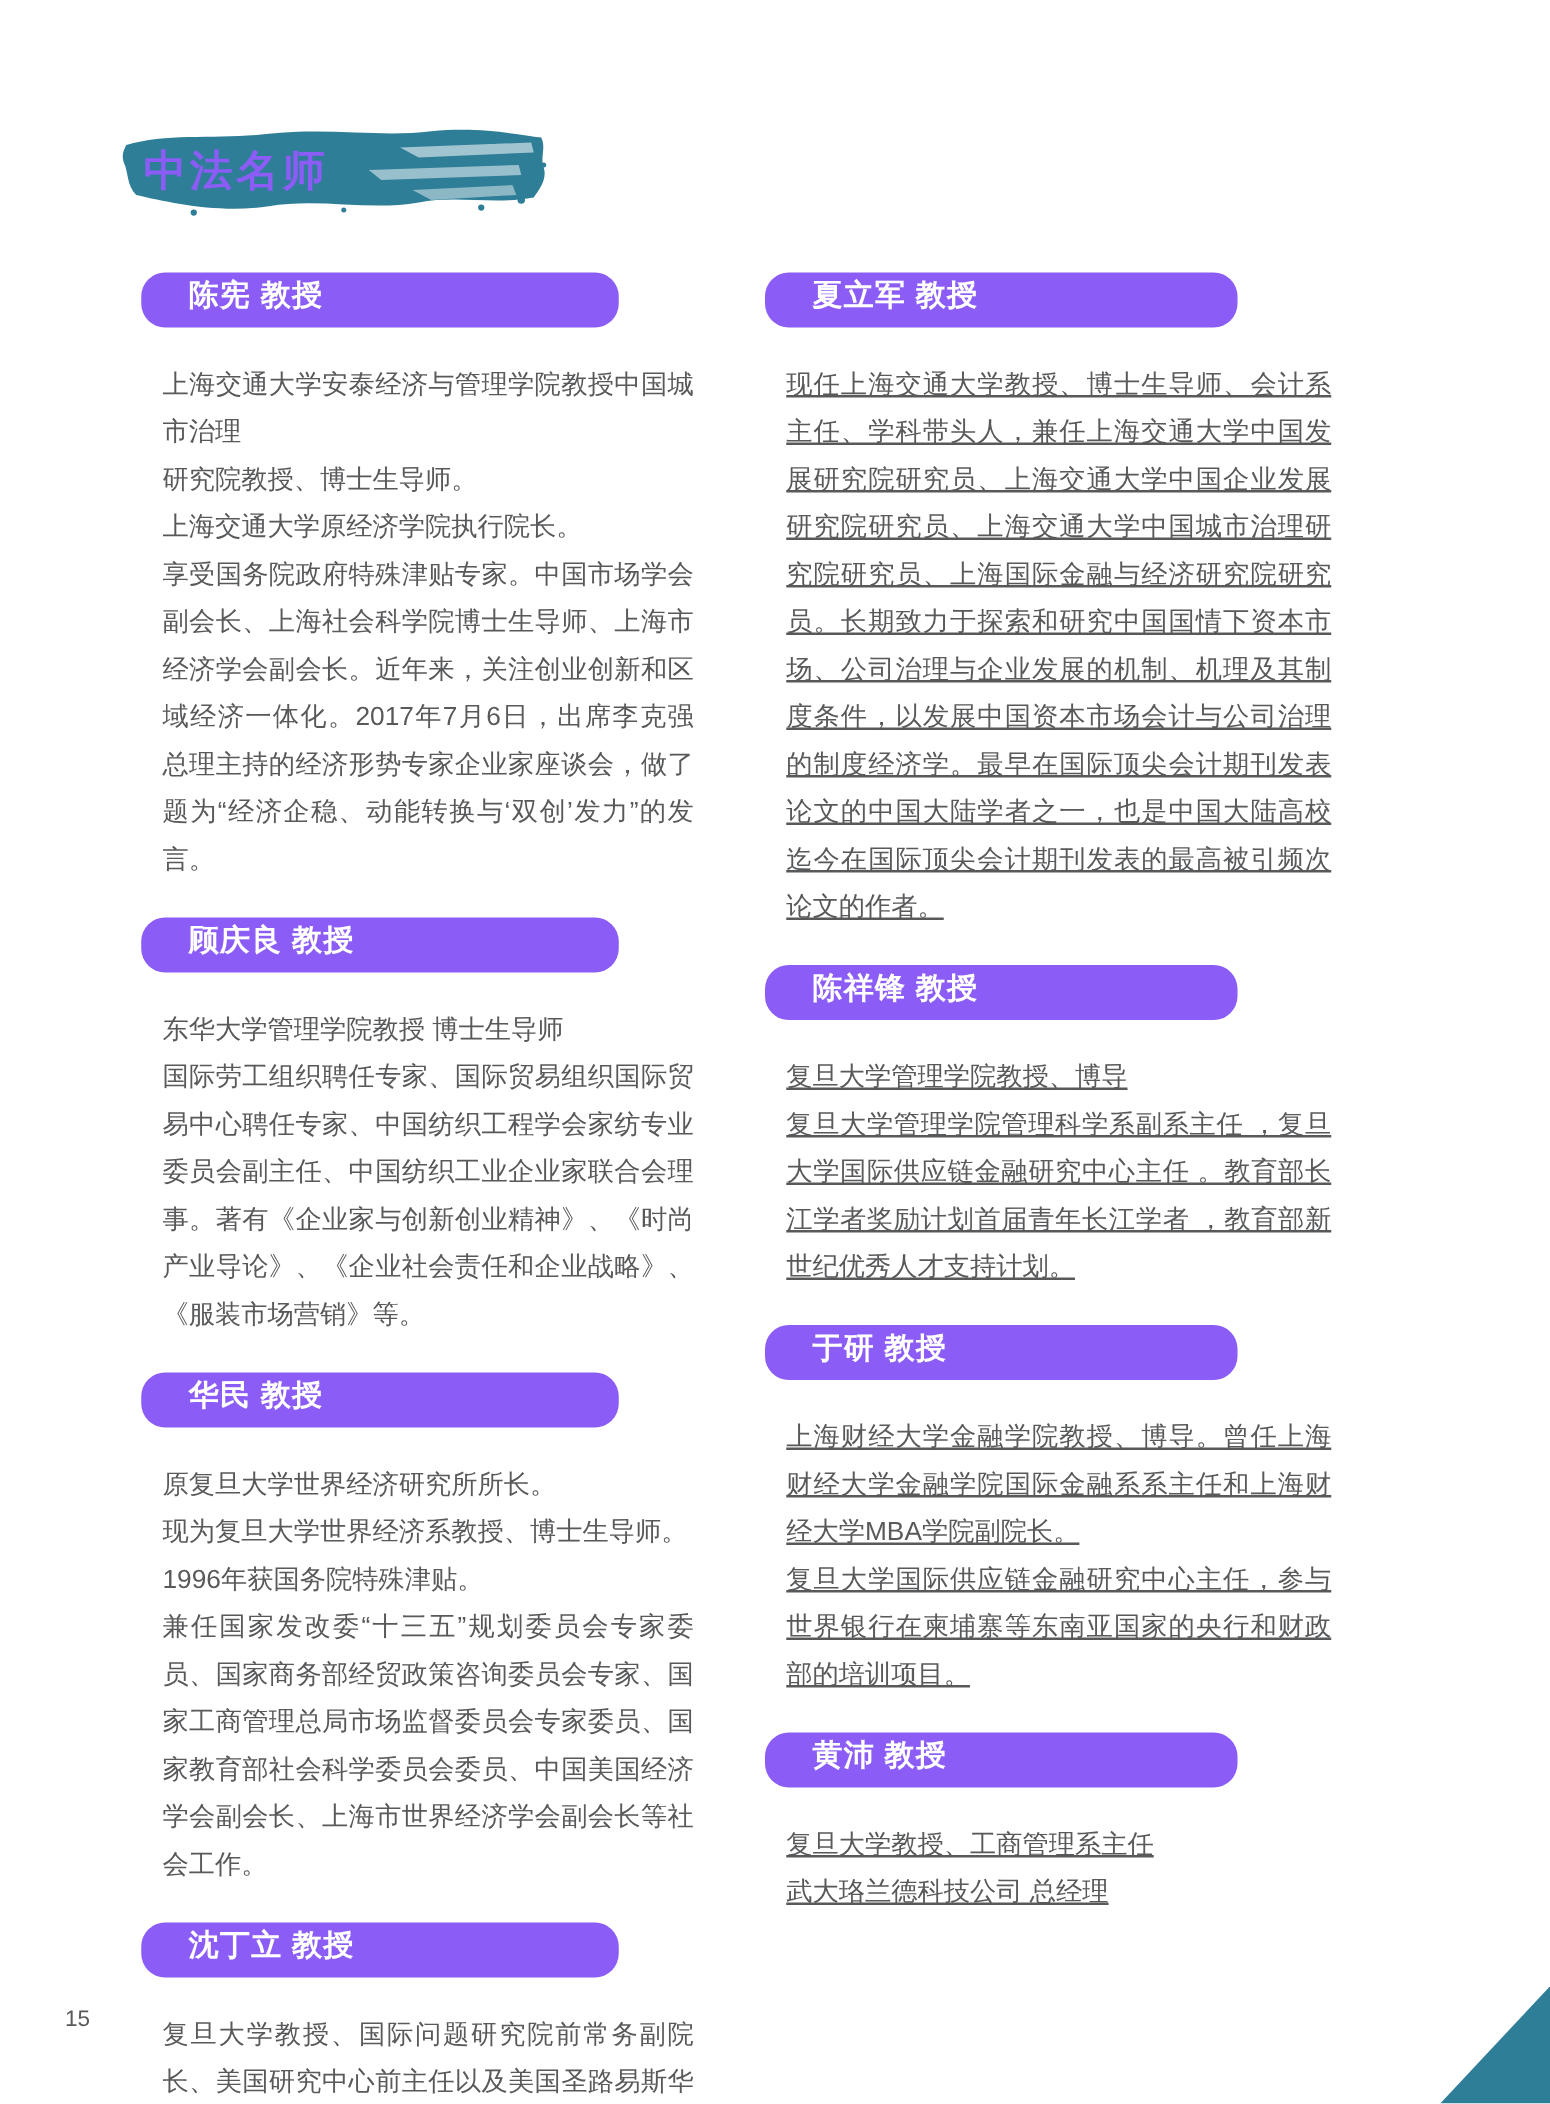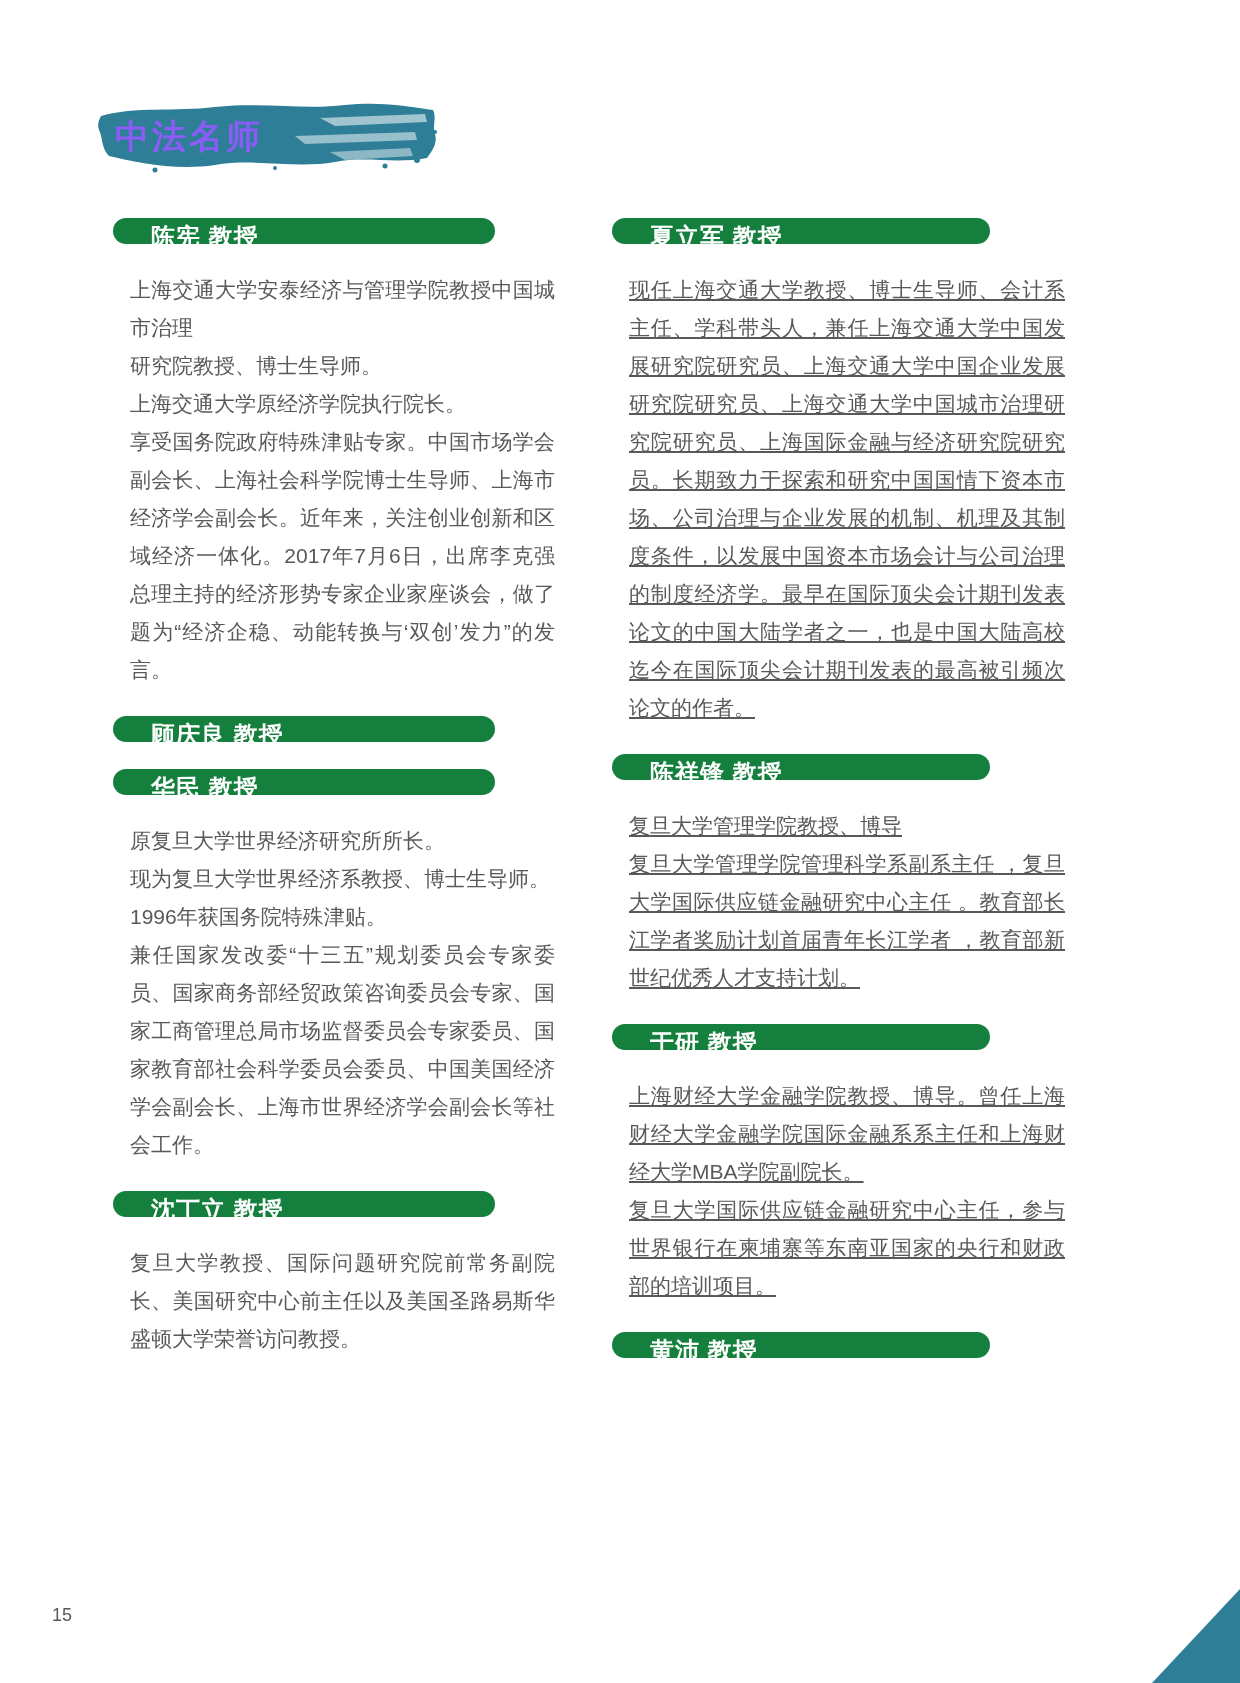--- a/index.html
+++ b/index.html
@@ -21,23 +21,23 @@
     white-space: nowrap;
   }
 
   
   .col { position: absolute; top: 218px; }
   .col-left  { left: 113px; width: 443px; }
   .col-right { left: 612px; width: 452px; }
 
   .prof { margin-bottom: 27px; }
   .prof-header {
-    height: 26px; line-height: 38px;
+    height: 44px; line-height: 38px;
     border-radius: 19px;
-    background: #15803d;
+    background: #8b5cf6;
     color: #ffffff;
     font-size: 24px; font-weight: bold;
     padding-left: 38px;
     letter-spacing: 1px;
     box-sizing: border-box;
   }
   .col-left  .prof-header { width: 382px; }
   .col-right .prof-header { width: 378px; }
 
   .prof-body {
@@ -94,20 +94,24 @@
       <div class="prof-body">
         <p>上海交通大学安泰经济与管理学院教授中国城市治理</p>
         <p>研究院教授、博士生导师。</p>
         <p>上海交通大学原经济学院执行院长。</p>
         <p>享受国务院政府特殊津贴专家。中国市场学会副会长、上海社会科学院博士生导师、上海市经济学会副会长。近年来，关注创业创新和区域经济一体化。2017年7月6日，出席李克强总理主持的经济形势专家企业家座谈会，做了题为“经济企稳、动能转换与‘双创’发力”的发言。</p>
       </div>
     </section>
 
     <section class="prof">
       <div class="prof-header">顾庆良 教授</div>
+      <div class="prof-body">
+        <p>东华大学管理学院教授 博士生导师</p>
+        <p>国际劳工组织聘任专家、国际贸易组织国际贸易中心聘任专家、中国纺织工程学会家纺专业委员会副主任、中国纺织工业企业家联合会理事。著有《企业家与创新创业精神》、《时尚产业导论》、《企业社会责任和企业战略》、《服装市场营销》等。</p>
+      </div>
     </section>
 
     <section class="prof">
       <div class="prof-header">华民 教授</div>
       <div class="prof-body">
         <p>原复旦大学世界经济研究所所长。</p>
         <p>现为复旦大学世界经济系教授、博士生导师。</p>
         <p>1996年获国务院特殊津贴。</p>
         <p>兼任国家发改委“十三五”规划委员会专家委员、国家商务部经贸政策咨询委员会专家、国家工商管理总局市场监督委员会专家委员、国家教育部社会科学委员会委员、中国美国经济学会副会长、上海市世界经济学会副会长等社会工作。</p>
       </div>
@@ -142,20 +146,24 @@
     <section class="prof">
       <div class="prof-header">于研 教授</div>
       <div class="prof-body">
         <p>上海财经大学金融学院教授、博导。曾任上海财经大学金融学院国际金融系系主任和上海财经大学MBA学院副院长。</p>
         <p>复旦大学国际供应链金融研究中心主任，参与世界银行在柬埔寨等东南亚国家的央行和财政部的培训项目。</p>
       </div>
     </section>
 
     <section class="prof">
       <div class="prof-header">黄沛 教授</div>
+      <div class="prof-body">
+        <p>复旦大学教授、工商管理系主任</p>
+        <p>武大珞兰德科技公司 总经理</p>
+      </div>
     </section>
 
   </div>
 
   <div class="page-number">15</div>
 
   <div class="corner-triangle"></div>
 
 </div>
 

